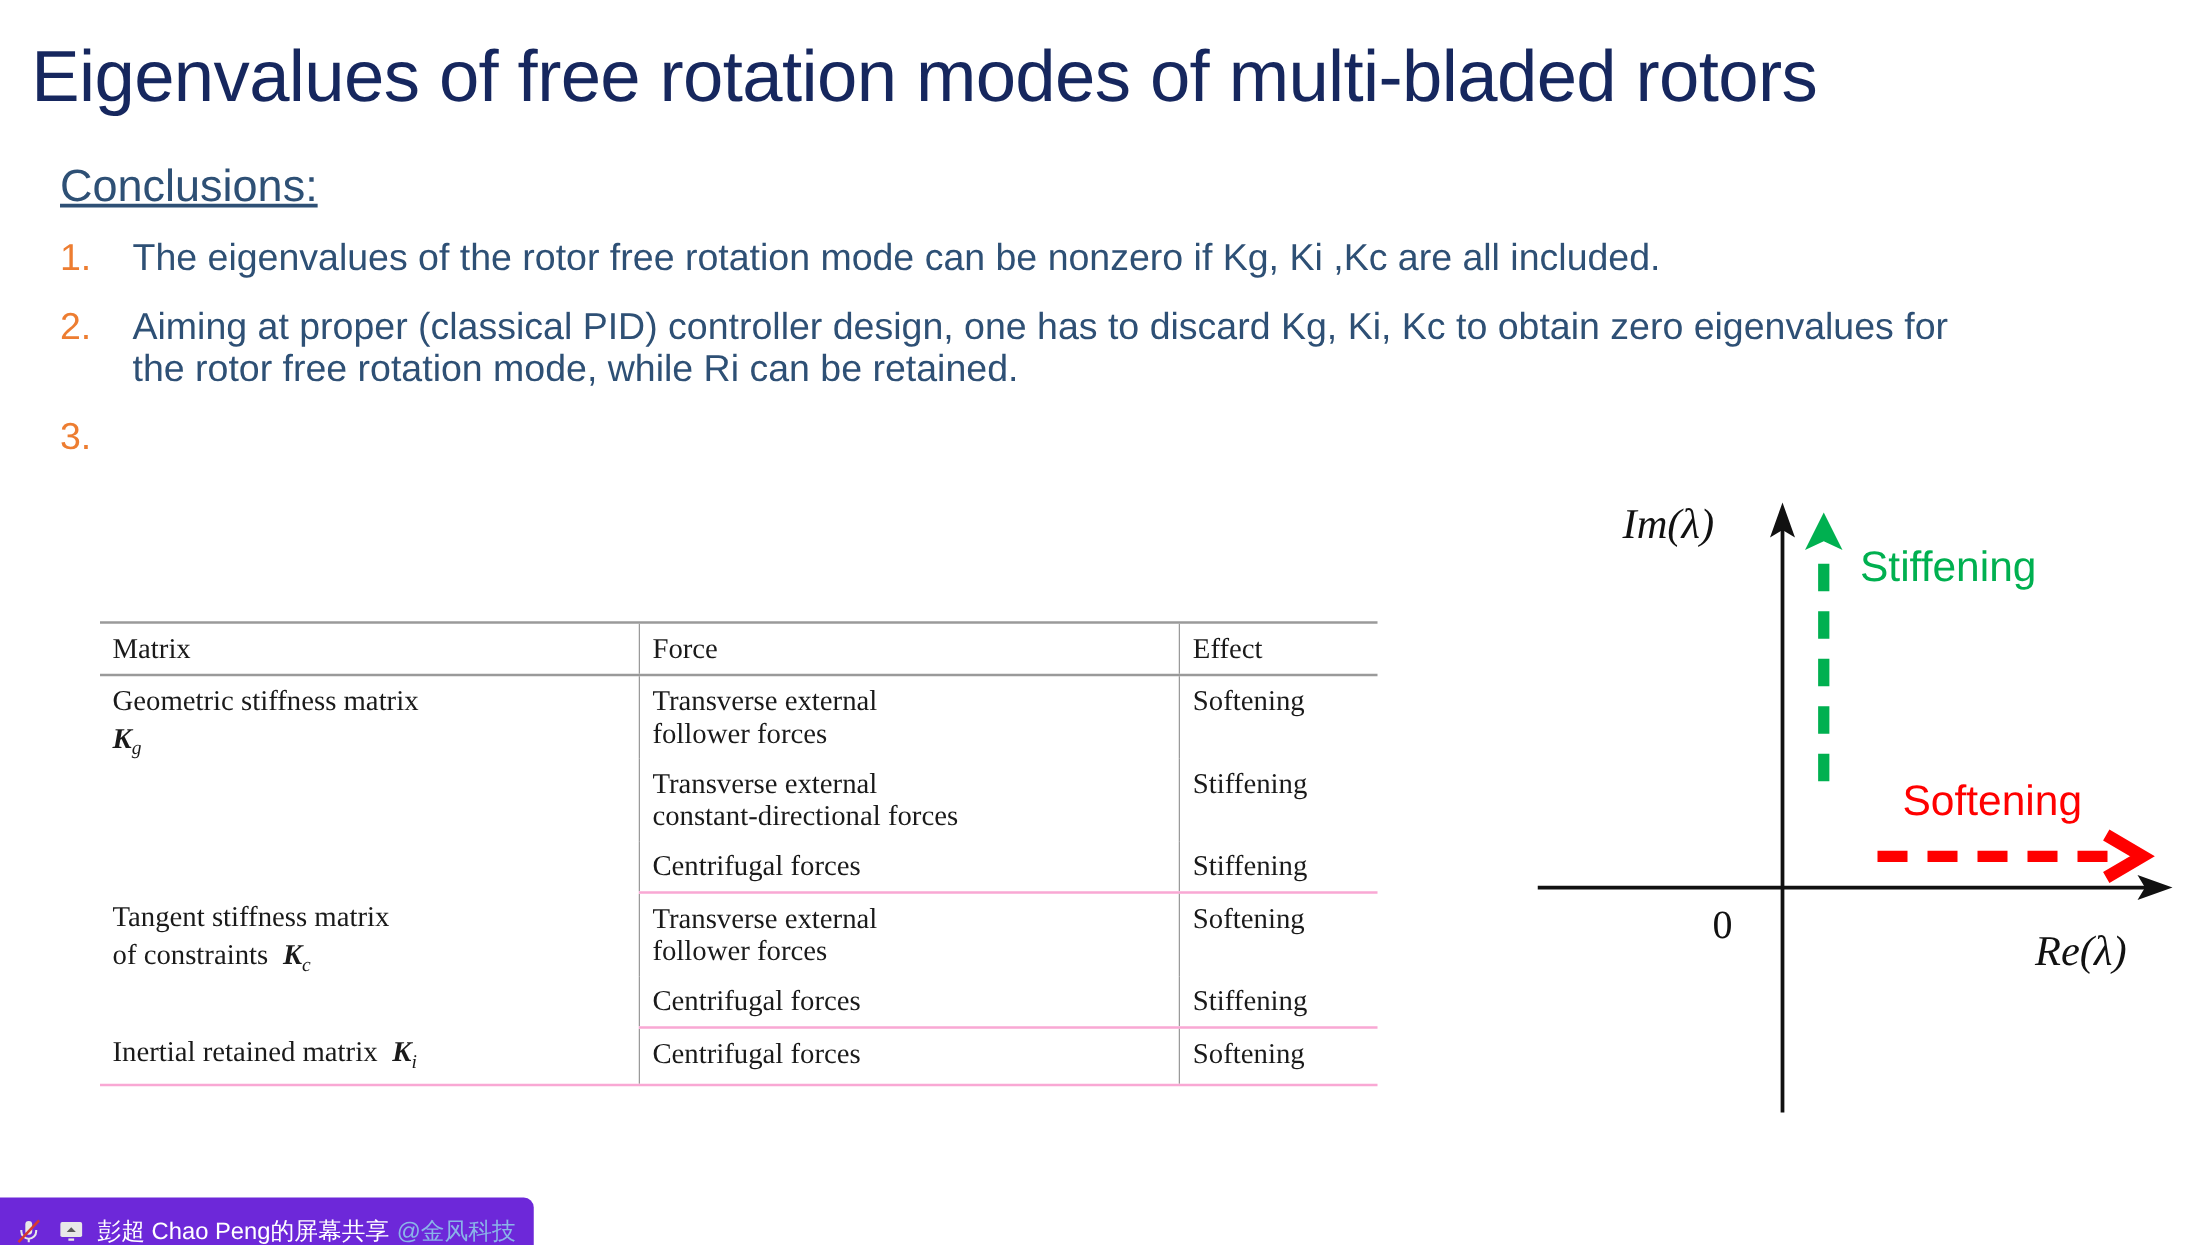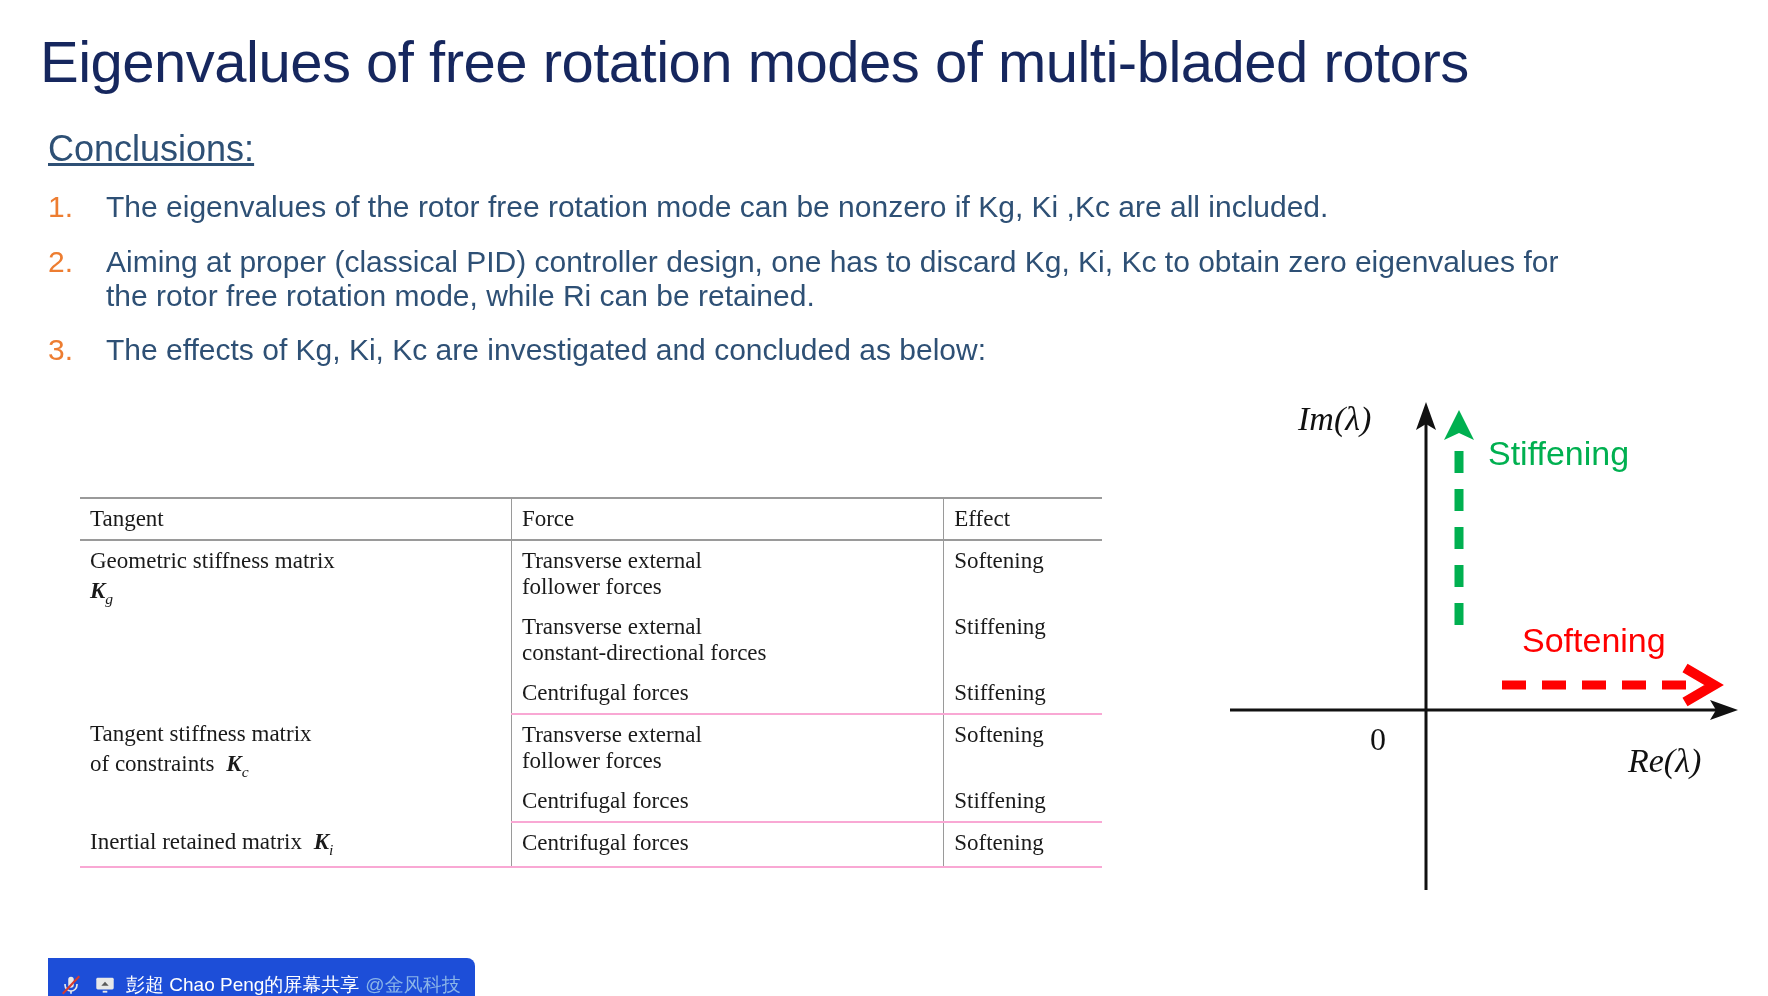--- a/index.html
+++ b/index.html
@@ -11,21 +11,21 @@
     width: 1768px;
     height: 996px;
     position: relative;
     overflow: hidden;
     font-family: "Liberation Sans", sans-serif;
   }
 
   
   #slide-title {
     position: absolute;
-    left: 40px;
+    left: 25px;
     top: 28px;
     width: 1700px;
     font-family: "Liberation Sans", sans-serif;
     font-size: 58px;
     font-weight: 400;
     color: #16275e;
     letter-spacing: -0.5px;
     white-space: nowrap;
   }
 
@@ -135,25 +135,24 @@
   }
 
   
   #share-bar {
     position: absolute;
     left: 0;
     bottom: 0;
     height: 38px;
     display: flex;
     align-items: center;
-    background: #1d4ed8;
+    background: #6d28d9;
     border-top-right-radius: 8px;
     padding: 16px 14px 0 10px;
     box-sizing: border-box;
-    margin-left: 48px;
   }
   #share-bar .icon-wrap {
     display: flex;
     align-items: center;
     justify-content: center;
     width: 26px;
     height: 26px;
     margin-right: 8px;
   }
   #share-owner {
@@ -182,28 +181,27 @@
   <span class="concl-text">The eigenvalues of the rotor free rotation mode can be nonzero if Kg, Ki ,Kc are all included.</span>
 </div>
 
 <div class="concl-item" id="concl-2">
   <span class="concl-num">2.</span>
   <span class="concl-text">Aiming at proper (classical PID) controller design, one has to discard Kg, Ki, Kc to obtain zero eigenvalues for the rotor free rotation mode, while Ri can be retained.</span>
 </div>
 
 <div class="concl-item" id="concl-3">
   <span class="concl-num">3.</span>
-  <span class="concl-text">The effects of Kg, Ki, Kc are investigated and concluded as below:</span>
 </div>
 
 <table id="effects-table">
   <tbody>
 
     <tr class="hdr-row">
-      <td class="col-matrix">Tangent</td>
+      <td class="col-matrix">Matrix</td>
       <td class="col-force v-line">Force</td>
       <td class="col-effect v-line">Effect</td>
     </tr>
 
     <tr>
       <td class="col-matrix" rowspan="3">
         <div>Geometric stiffness matrix</div>
         <div style="margin-top:4px;">
           <span class="mvar">K</span><span class="msub">g</span>
         </div>

